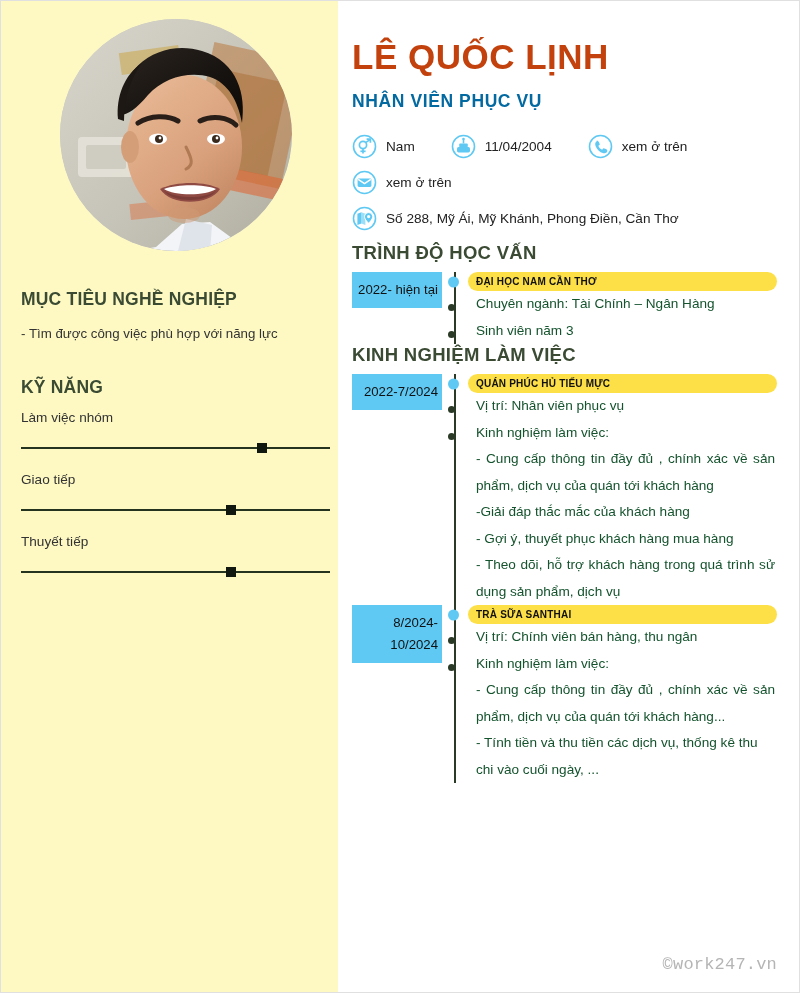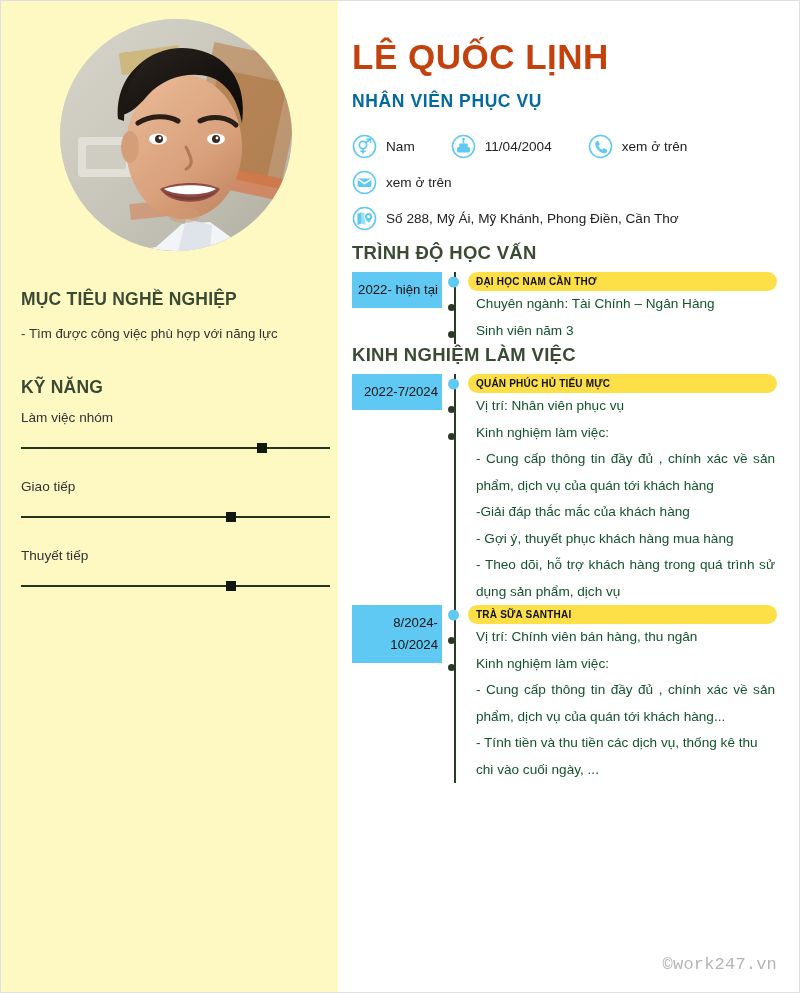--- a/index.html
+++ b/index.html
@@ -54,21 +54,21 @@
     margin-bottom: 12px;
   }
 
   .objective-line {
     font-size: 13.3px;
     color: #333333;
     line-height: 1.85;
     text-align: justify;
   }
 
-  .skill-block { margin-bottom: 30px; }
+  .skill-block { margin-bottom: 23px; }
   .skill-block:first-of-type { margin-top: 6px; }
 
   .skill-label {
     font-size: 13.6px;
     color: #333333;
     margin-bottom: 22px;
   }
 
   .skill-track {
     position: relative;

